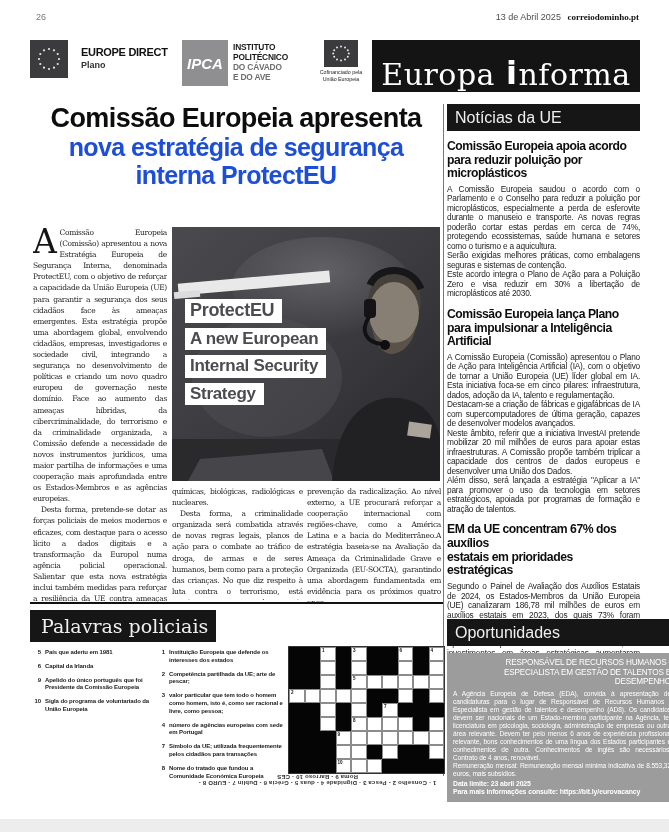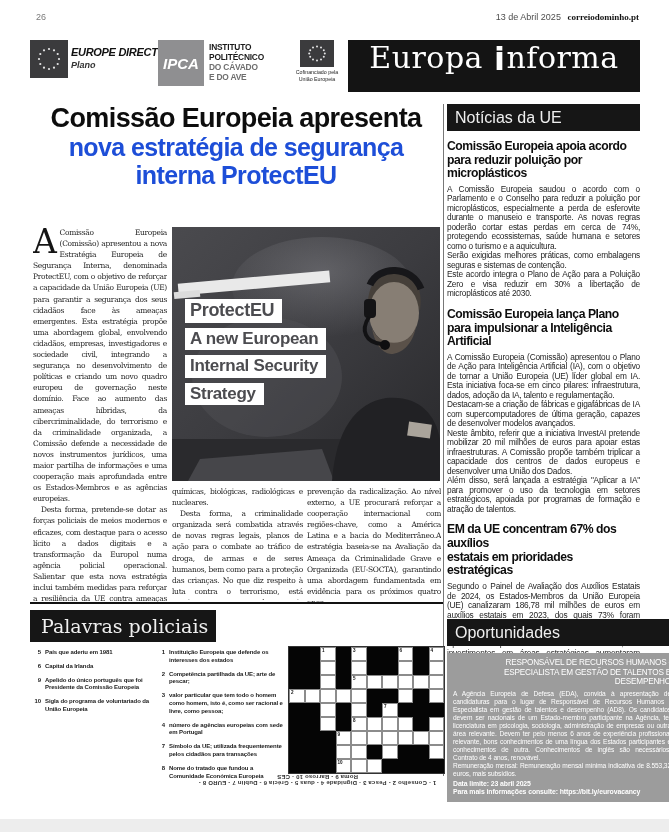--- a/index.html
+++ b/index.html
@@ -5,33 +5,33 @@
   html,body{margin:0;padding:0;background:#fff;}
   .page{position:relative;width:669px;height:832px;background:#fff;overflow:hidden;
         font-family:"Liberation Sans",sans-serif;color:#1a1a1a;}
   
   .pageno{position:absolute;left:36px;top:12px;font-size:9px;color:#7a7a7a;}
   .dateline{position:absolute;right:30px;top:12px;font-size:9px;color:#4d4d4d;}
   .dateline .site{font-family:"Liberation Serif",serif;font-weight:700;color:#141414;margin-left:4px;}
   
   .masthead{position:absolute;left:30px;top:40px;width:610px;height:52px;display:flex;align-items:stretch;}
   .euflag{width:38px;height:38px;background:#3b3b3d;flex:none;}
-  .ed-block{display:flex;gap:3px;width:128px;flex:none;font-style:italic;}
+  .ed-block{display:flex;gap:13px;width:152px;flex:none;}
   .ed-text{padding-top:6px;}
   .ed-l1{font-weight:700;font-size:11px;letter-spacing:-0.3px;color:#111;}
   .ed-l2{font-weight:700;font-size:9px;color:#333;margin-top:2px;}
   .ipca-block{display:flex;gap:5px;width:128px;flex:none;}
   .ipca-logo{width:46px;height:46px;background:#8f8f91;color:#fff;font-weight:700;font-style:italic;
              font-size:15px;display:flex;align-items:center;justify-content:center;flex:none;}
   .ipca-name{font-size:8.4px;font-weight:700;line-height:1.18;padding-top:3px;letter-spacing:-0.2px;}
   .ipca-name .gray{color:#6e6e6e;}
   .cofin{width:62px;flex:none;display:flex;flex-direction:column;align-items:center;}
   .cofin .euflag{width:34px;height:27px;}
   .cofin-text{font-size:5.3px;text-align:center;color:#222;line-height:1.25;margin-top:2px;white-space:pre-line;}
-  .banner{flex:1;background:#141414;color:#fff;display:flex;align-items:flex-start;justify-content:center;
+  .banner{flex:1;background:#141414;color:#fff;display:flex;align-items:flex-end;justify-content:center;
           font-family:"DejaVu Serif",serif;font-size:30px;letter-spacing:0.5px;}
   .banner .big-i{font-family:"DejaVu Sans",sans-serif;font-weight:800;font-size:32px;margin:0 1px;}
   
   .headline{position:absolute;left:28px;top:104px;width:416px;text-align:center;font-weight:700;letter-spacing:-0.6px;}
   .hl1{font-size:27px;color:#0d0d0d;line-height:1.08;}
   .hl2,.hl3{font-size:25px;color:#1d4ed8;line-height:1.12;}
   
   .col{position:absolute;text-align:justify;color:#1f1f1f;font-family:"DejaVu Serif",serif;
        font-size:7.5px;line-height:11.1px;letter-spacing:-0.3px;overflow:hidden;}
   .col p{margin:0;}

